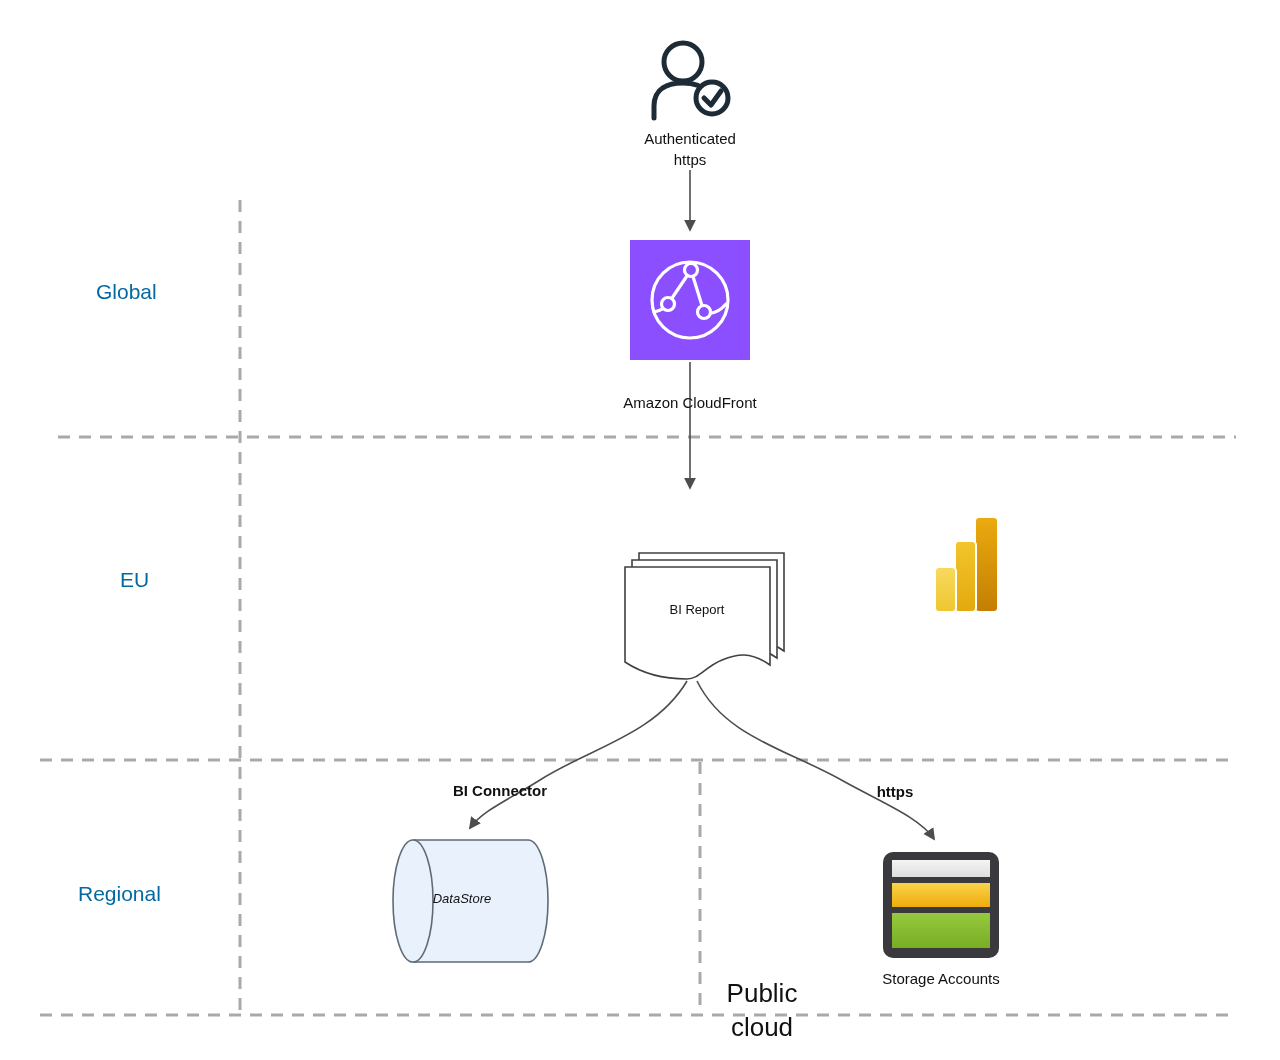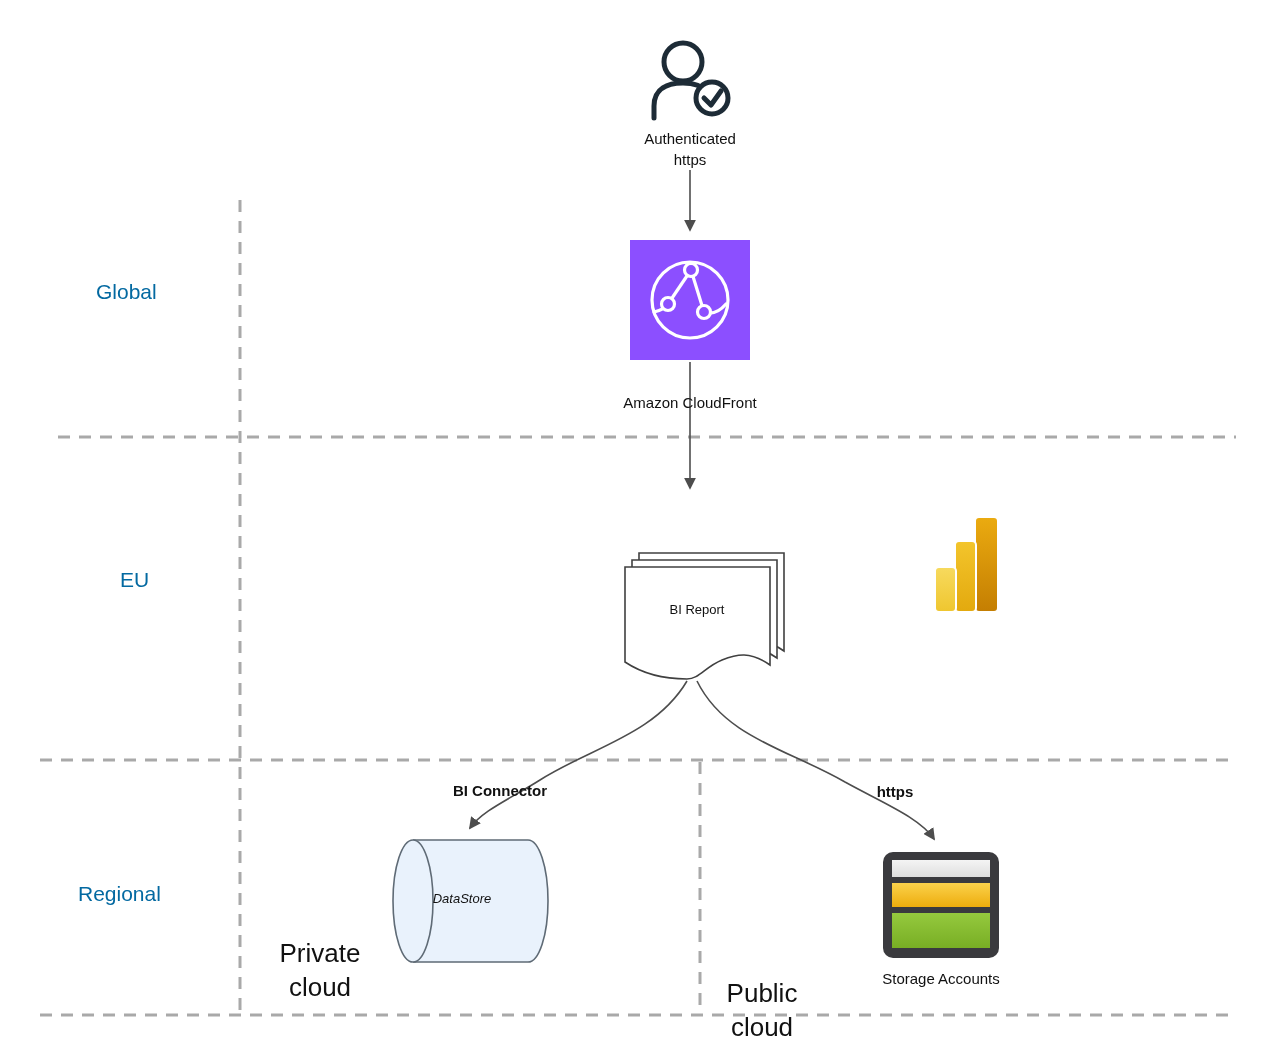--- a/index.html
+++ b/index.html
@@ -115,21 +115,20 @@
       <rect x="892" y="860" width="98" height="17" fill="url(#storGray)"></rect>
       <rect x="892" y="883" width="98" height="24" fill="url(#storYellow)"></rect>
       <rect x="892" y="913" width="98" height="35" fill="url(#storGreen)"></rect>
     </g>
   </svg>
 
   <div class="region-label" style="left:96px; top:280px;">Global</div>
   <div class="region-label" style="left:120px; top:568px;">EU</div>
   <div class="region-label" style="left:78px; top:870px;margin-top:12px;">Regional</div>
 
-  <div class="cloud-label" style="left:258px; top:936px; width:124px;">Private cloud</div>
   <div class="cloud-label" style="left:700px; top:976px; width:124px;">Public cloud</div>
 
   <div class="lbl center" style="left:633px; top:128px; width:114px;">Authenticated https</div>
   <div class="lbl center" style="left:600px; top:369px; width:180px;margin-top:23px;">Amazon CloudFront</div>
   <div class="lbl center node-label" style="left:637px; top:599px; width:120px;">BI Report</div>
   <div class="lbl center node-label" style="left:400px; top:888px; width:124px;font-style:italic;">DataStore</div>
   <div class="lbl center" style="left:866px; top:968px; width:150px;">Storage Accounts</div>
 
   <div class="lbl center bold" style="left:440px; top:780px; width:120px;">BI Connector</div>
   <div class="lbl center bold" style="left:860px; top:781px; width:70px;">https</div>

